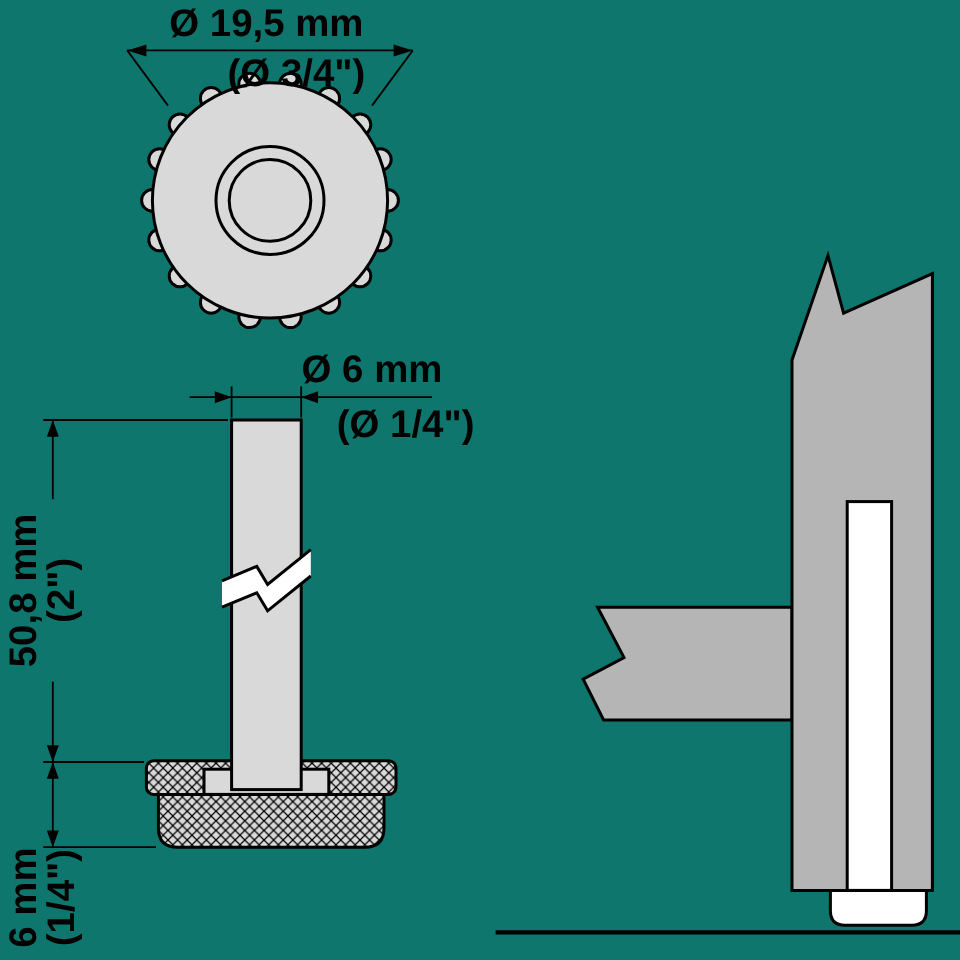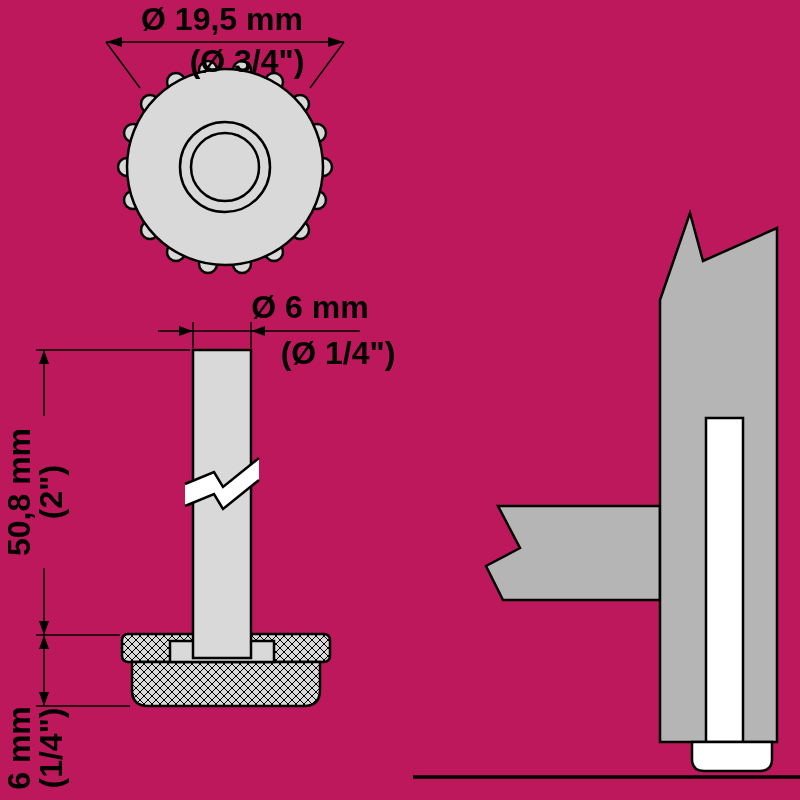--- a/index.html
+++ b/index.html
@@ -1,16 +1,16 @@
 <!DOCTYPE html>
 <html><head>
 <meta charset="utf-8">
 <style>
   html,body { margin:0; padding:0; background:#ffffff; }
-  .stage { width:800px; height:800px; position:relative; background:#be185d; }
+  .stage { width:800px; height:800px; position:relative; background:#0f766e; }
   svg { display:block; }
   .part   { stroke:#000; stroke-width:2.5; }
   .thick  { stroke:#000; stroke-width:3.5; }
   .thin   { stroke:#000; stroke-width:1.5; fill:none; }
   .breakline { stroke:#000; stroke-width:2.5; fill:none; }
   .arrow  { fill:#000; stroke:none; }
   .dim-text { font:bold 32px "Liberation Sans", sans-serif; fill:#000; }
 </style>
 </head>
 <body>

